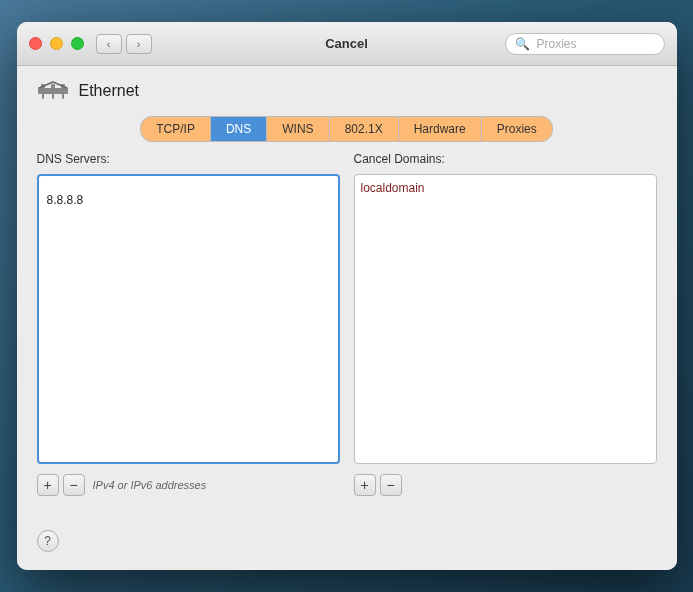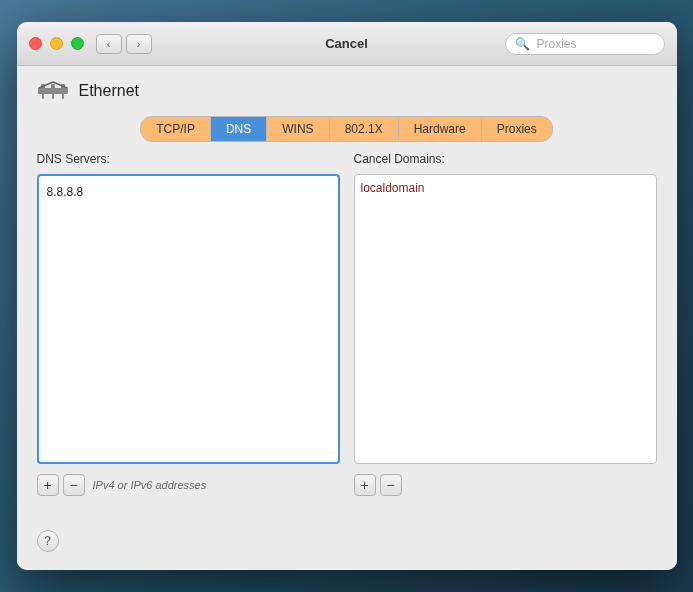--- a/index.html
+++ b/index.html
@@ -170,20 +170,21 @@
       min-height: 290px;
       padding: 6px;
       font-size: 12px;
       color: #222;
       overflow-y: auto;
     }
 
     .dns-entry {
       padding: 1px 2px;
       line-height: 1.5;
+      margin-top: 8px;
     }
 
     .search-domains-box {
       border: 1px solid #c0c0c0;
       border-radius: 4px;
       background: #fff;
       flex: 1;
       min-height: 290px;
       padding: 6px;
       font-size: 12px;

